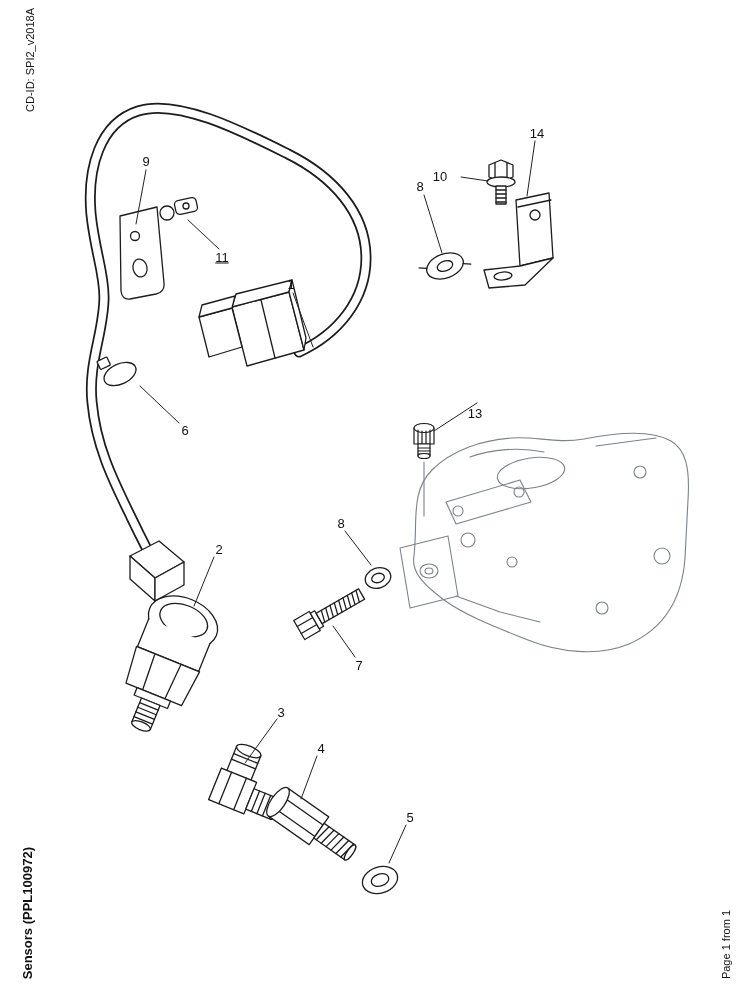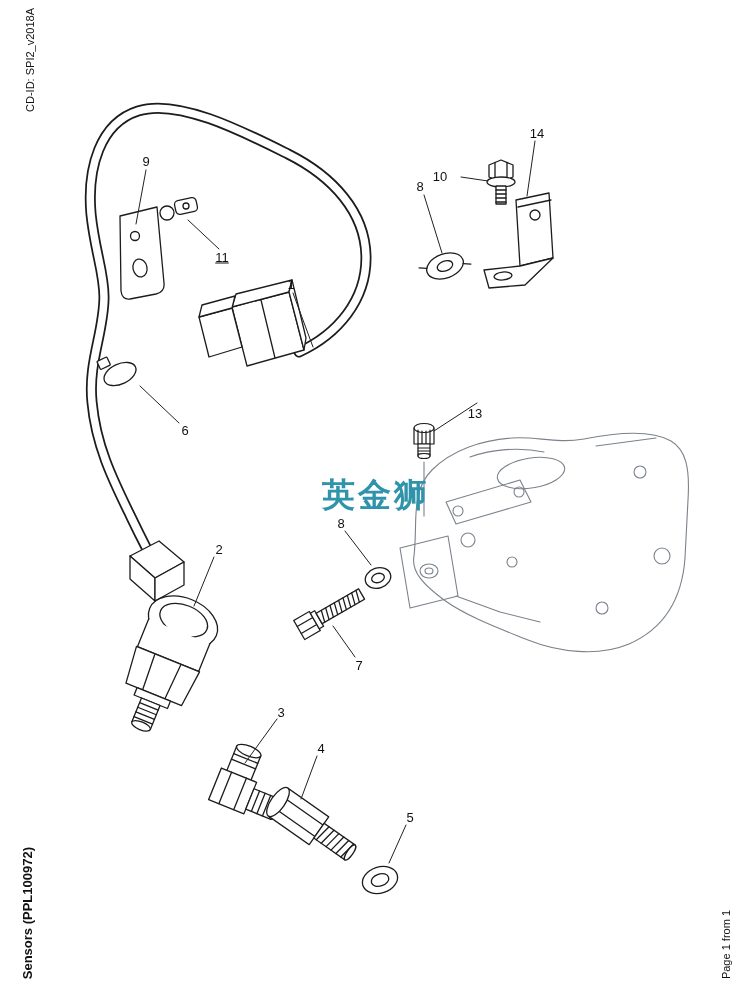--- a/index.html
+++ b/index.html
@@ -28,21 +28,20 @@
   }
 </style>
 </head>
 <body>
 
 <div class="page">
 
   <div class="vertical-text cd-id">CD-ID: SPI2_v2018A</div>
   <div class="vertical-text doc-title">Sensors (PPL100972)</div>
   <div class="vertical-text page-num">Page 1 from 1</div>
-  <div class="watermark">英金狮</div>
 
   <svg class="diagram" width="746" height="991" viewBox="0 0 746 991" fill="none" stroke-linejoin="round" stroke-linecap="round">
 
     <g stroke="#7b828a" stroke-width="1.1" fill="none">
       <path d="M414,556 C418,522 410,492 432,470 C452,450 482,440 512,438 C536,436 556,444 584,439 C614,433 650,429 671,441 C686,450 690,468 688,500 L685,558 C682,600 663,629 629,644 C598,657 558,652 528,640 C498,628 468,617 444,600 C424,585 411,572 414,556 Z"></path>
       <ellipse cx="531" cy="473" rx="34" ry="15" transform="rotate(-9 531 473)"></ellipse>
       <path d="M470,457 C492,449 520,447 544,452"></path>
       <path d="M596,446 L656,438"></path>
       <circle cx="640" cy="472" r="6"></circle>
       <circle cx="662" cy="556" r="8"></circle>

